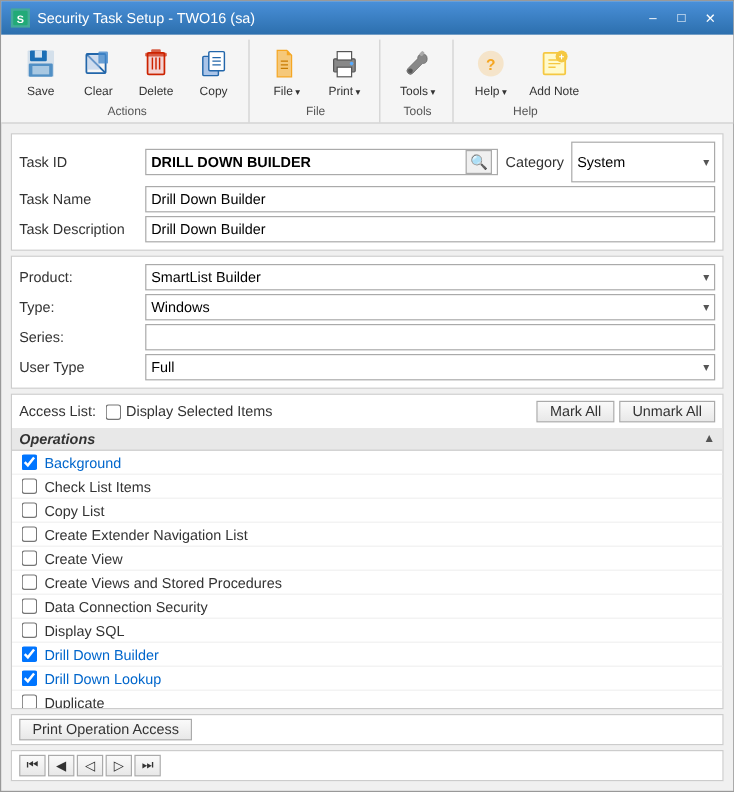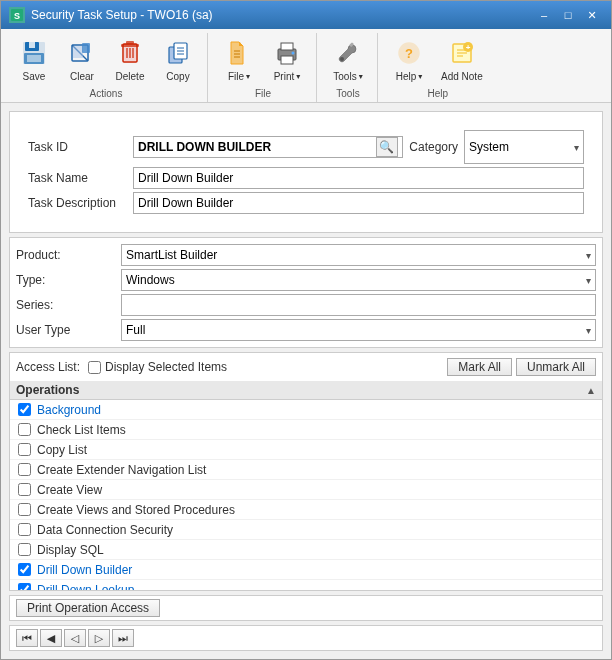--- a/index.html
+++ b/index.html
@@ -157,21 +157,21 @@
       overflow: hidden;
       display: flex;
       flex-direction: column;
       gap: 4px;
     }
 
     
     .form-section {
       background: white;
       border: 1px solid #ccc;
-      padding: 18px;
+      padding: 6px;
     }
     .form-row {
       display: flex;
       align-items: center;
       margin-bottom: 3px;
       min-height: 22px;
     }
     .form-row:last-child { margin-bottom: 0; }
     .form-label {
       width: 105px;
@@ -313,20 +313,21 @@
       overflow-y: scroll;
       overflow-x: hidden;
     }
     .operations-header {
       background: #e8e8e8;
       display: flex;
       align-items: center;
       justify-content: space-between;
       padding: 2px 6px;
       border-bottom: 1px solid #ccc;
+      font-style: italic;
     }
     .operations-label {
       font-size: 12px;
       font-weight: bold;
       color: #333;
     }
     .collapse-btn {
       font-size: 10px;
       cursor: pointer;
       color: #555;

